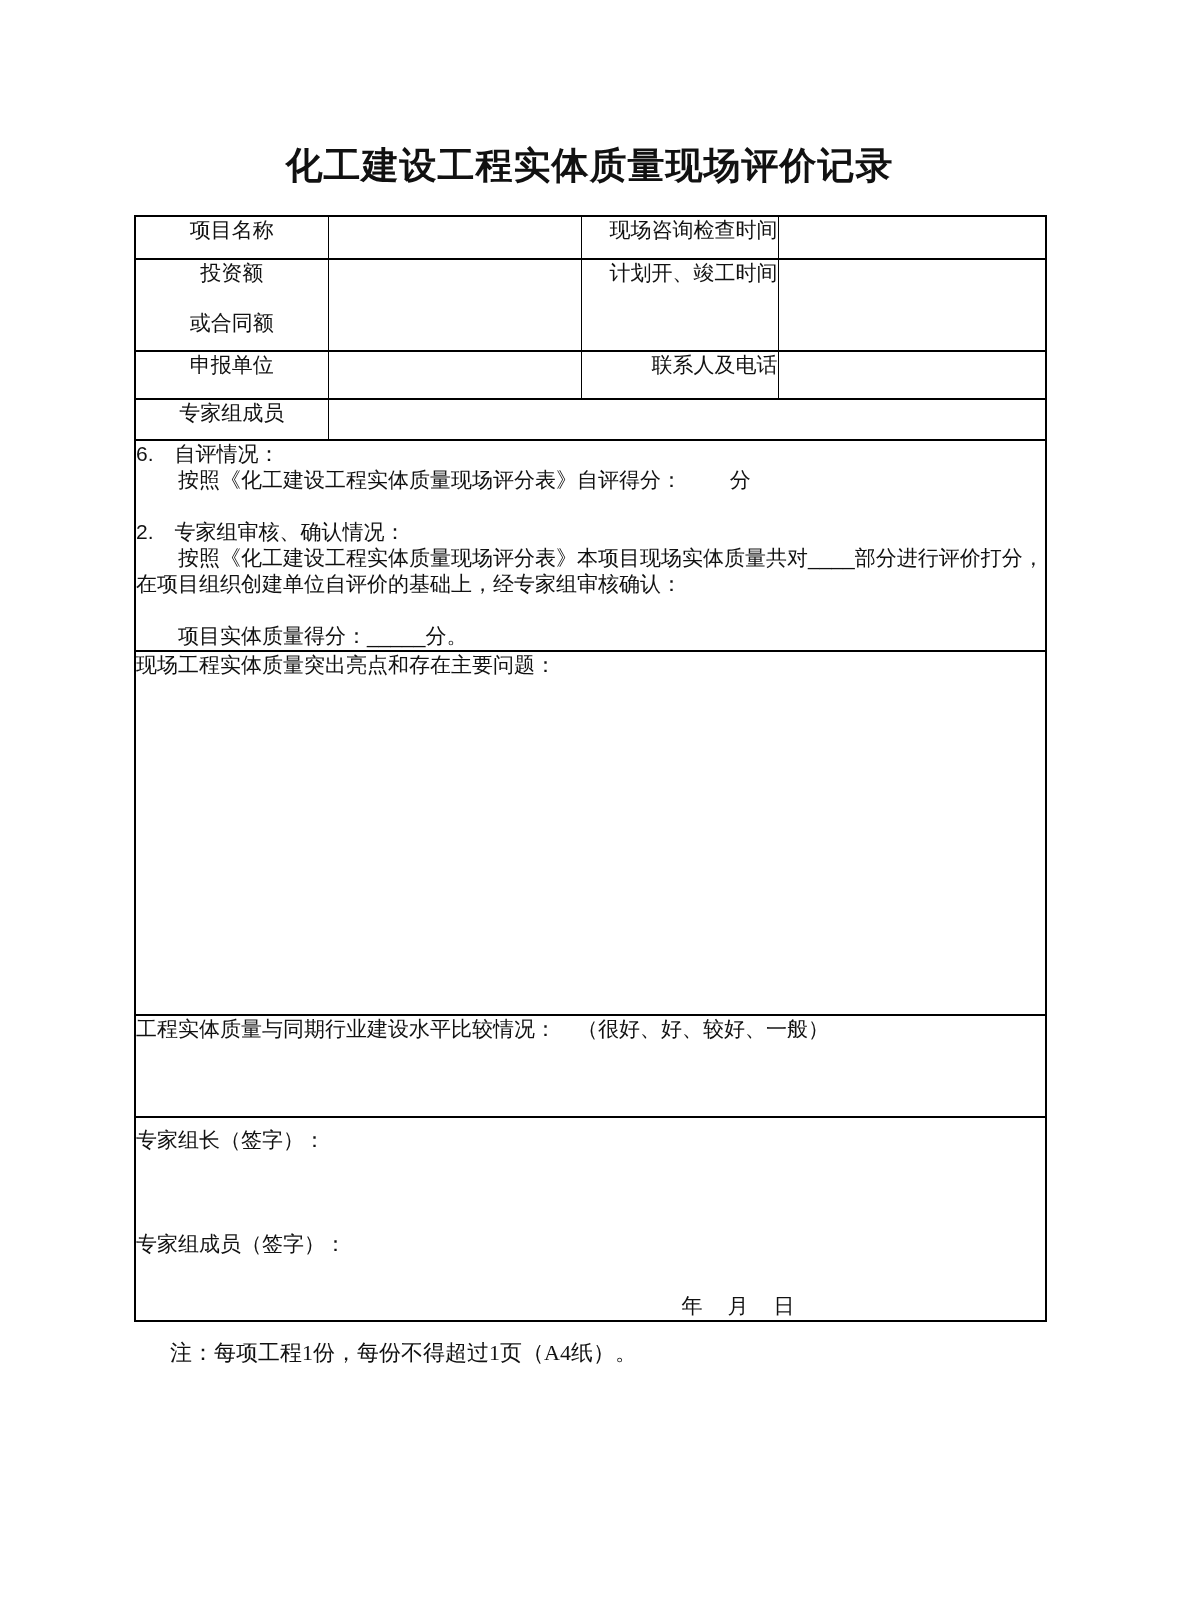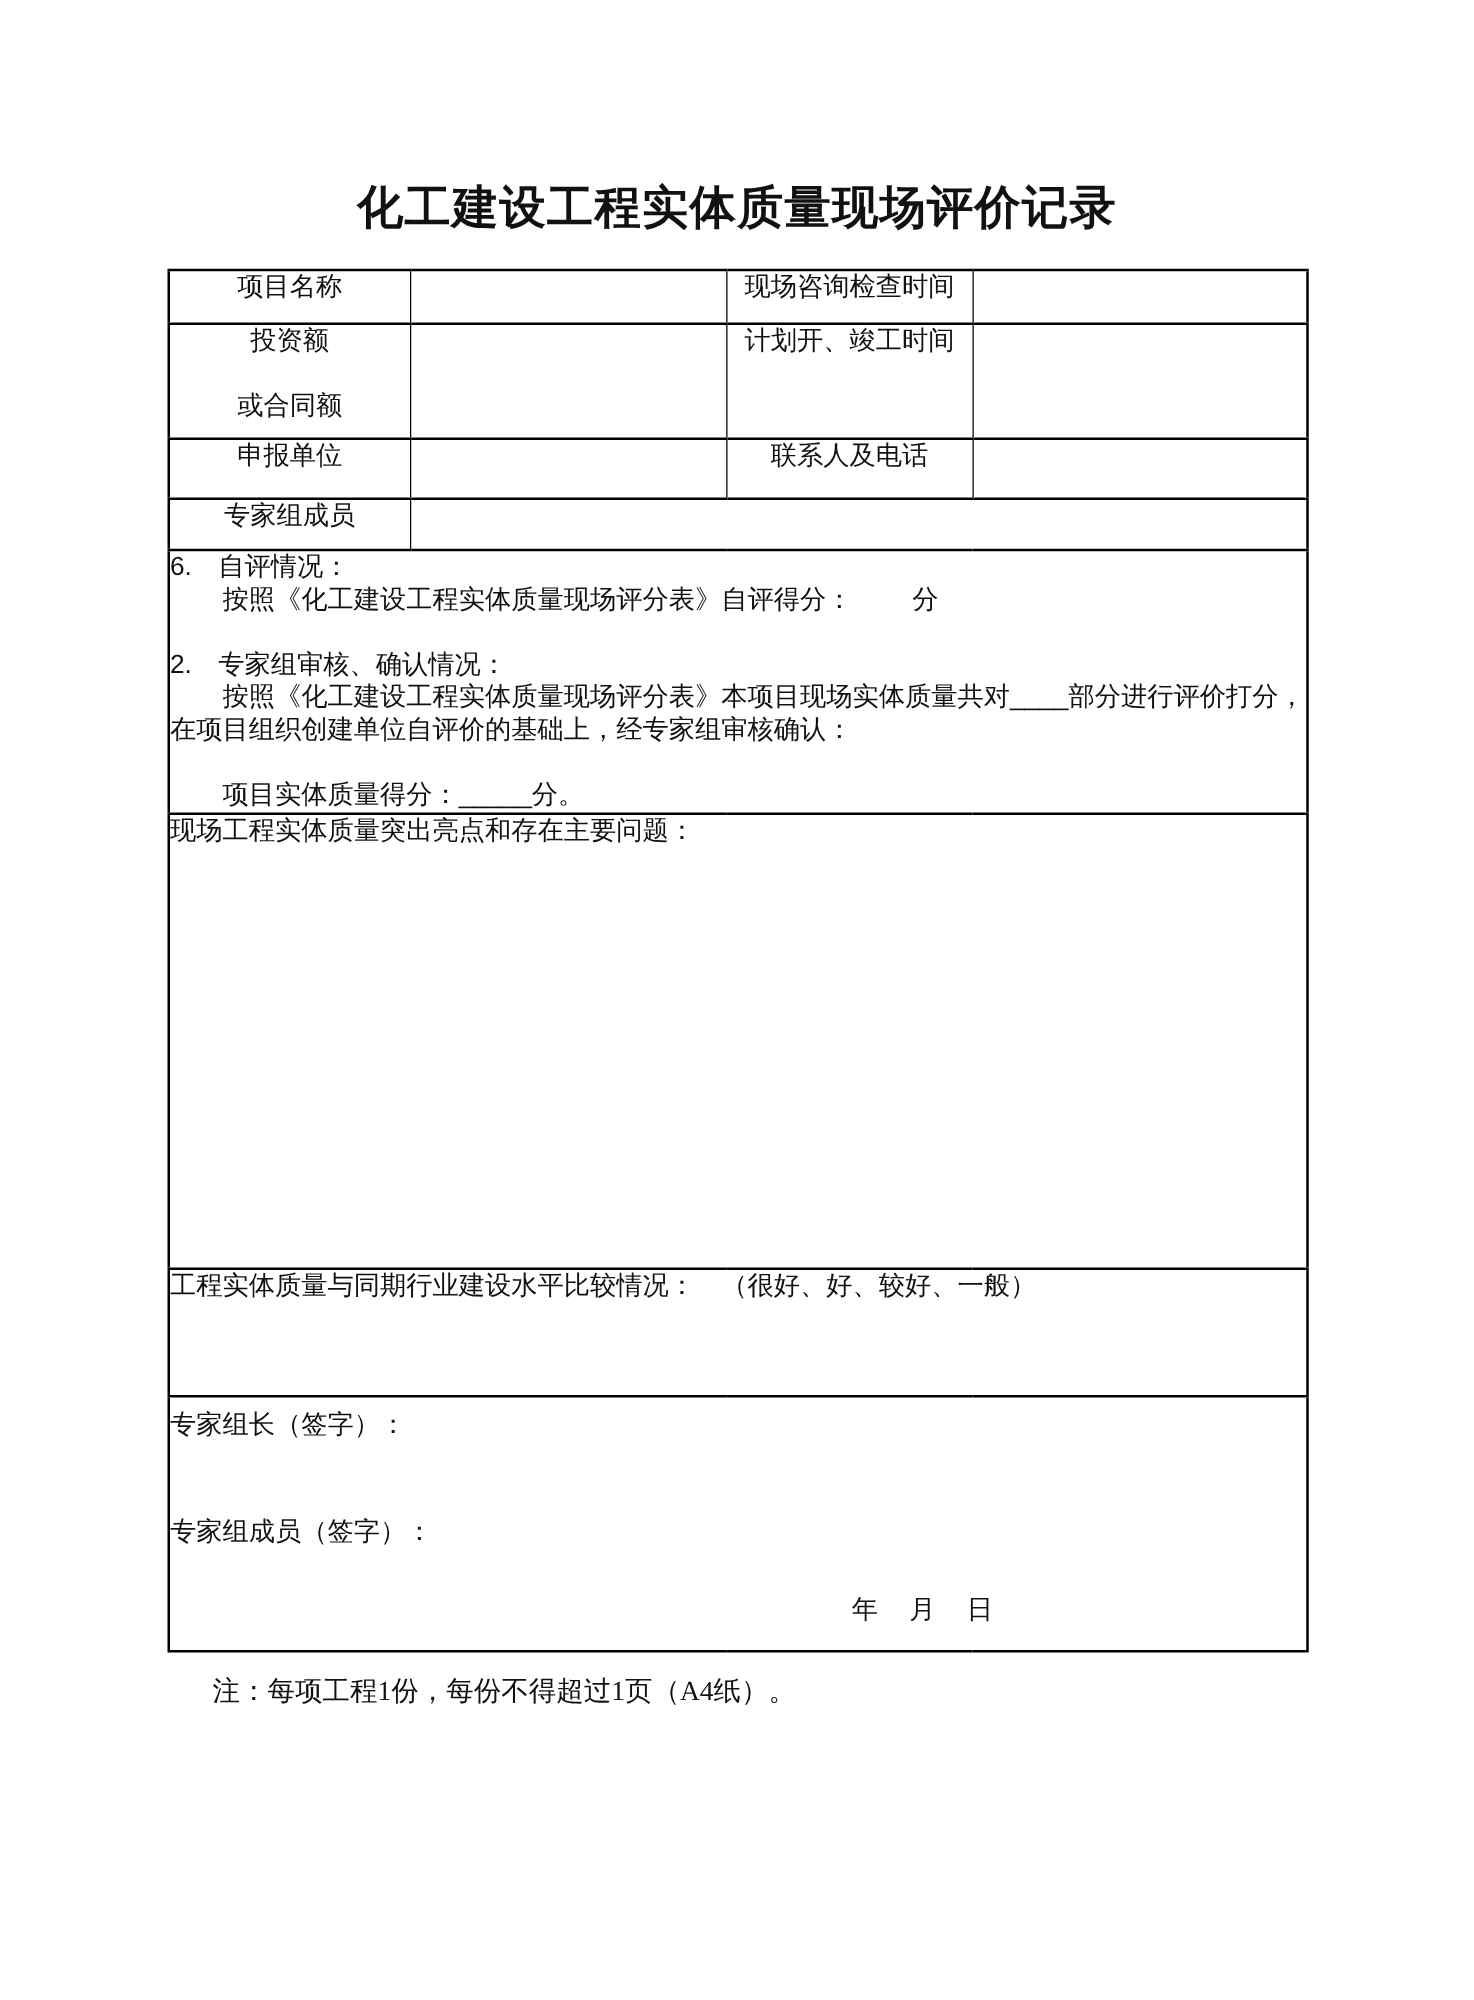--- a/index.html
+++ b/index.html
@@ -33,37 +33,37 @@
     border-top-width:2px;
     border-bottom-width:2px;
     vertical-align:top;
     font-size:21px;
     line-height:26px;
     padding:0;
     overflow:hidden;
   }
   td.lab{padding-top:7px;}
   td.c{text-align:center;}
-  td.l{text-align:center;padding-left:6px;padding-right:4px;}
+  td.l{text-align:right;padding-left:6px;padding-right:4px;}
   tr.r1 td{height:41px;}
   tr.r2 td{height:90px;}
   tr.r3 td{height:46px;}
   tr.r4 td{height:39px;}
-  .lab2-b{margin-top:26px;}
+  .lab2-b{margin-top:26px;font-family:Liberation Mono, monospace;}
   td.eval{
     height:209px;
     padding:6px 10px;
     white-space:pre-wrap;
     line-height:27px;
   }
   td.bigarea{height:362px;padding:5px 10px;}
   td.midarea{height:100px;padding:5px 10px;}
   td.signarea{height:202px;padding:0 10px;}
   .sign-leader{margin-top:8px;line-height:28px;}
-  .sign-members{margin-top:58px;line-height:28px;}
+  .sign-members{margin-top:76px;line-height:28px;}
   .sign-date{margin-top:34px;margin-left:60%;line-height:28px;letter-spacing:2px;}
   .footnote{
     position:absolute;
     top:1338px;left:170px;
     font-family:"Liberation Serif","DejaVu Serif",serif;
     font-size:22px;
   }
 </style>
 </head>
 <body>

